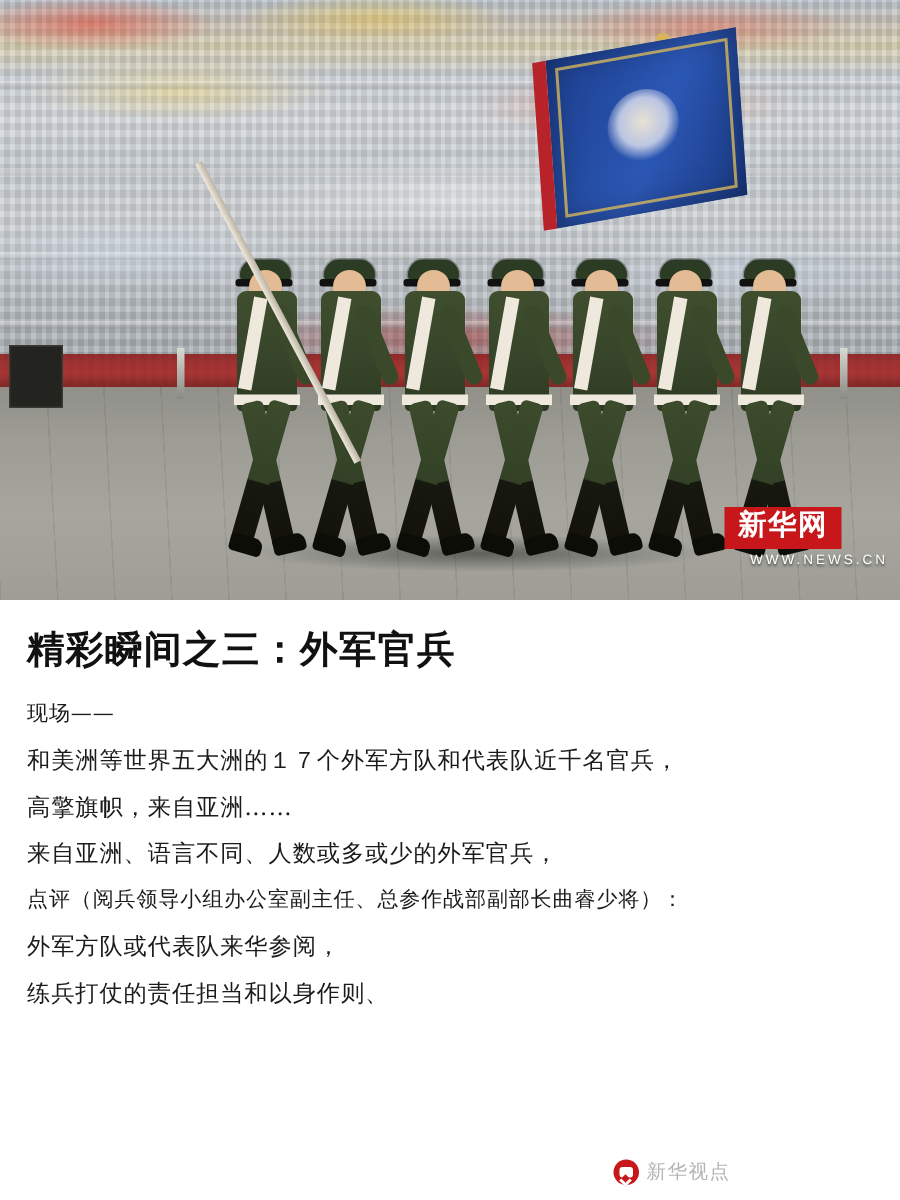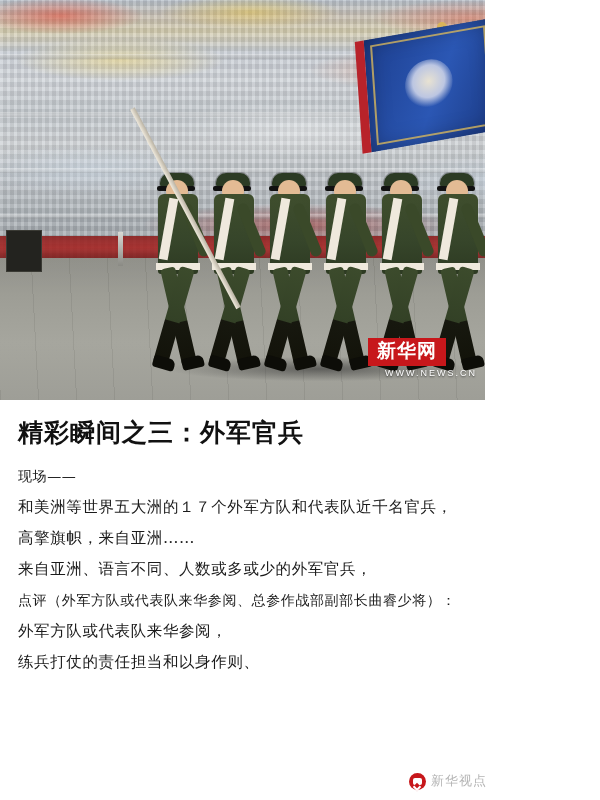--- a/index.html
+++ b/index.html
@@ -16,21 +16,21 @@
   .page {
     position: relative;
     width: 600px;
     height: 800px;
     background: #ffffff;
   }
 
   
   .photo {
     position: relative;
-    width: 485px;
+    width: 600px;
     height: 400px;
     overflow: hidden;
     background: #2b2a22;
   }
   
   .stands {
     position: absolute;
     left: 0; top: 0;
     width: 600px; height: 262px;
     background:
@@ -454,21 +454,21 @@
     </div>
   </div>
 
   <div class="article">
     <div class="headline">精彩瞬间之三：外军官兵</div>
 
     <div class="para small">现场——</div>
     <div class="para">和美洲等世界五大洲的１７个外军方队和代表队近千名官兵，</div>
     <div class="para">高擎旗帜，来自亚洲……</div>
     <div class="para">来自亚洲、语言不同、人数或多或少的外军官兵，</div>
-    <div class="para small">点评（外军方队或代表队来华参阅、总参作战部副部长曲睿少将）：</div>
+    <div class="para small">点评（阅兵领导小组办公室副主任、总参作战部副部长曲睿少将）：</div>
     <div class="para">外军方队或代表队来华参阅，</div>
     <div class="para">练兵打仗的责任担当和以身作则、</div>
 
     <div class="footer-wm">
       <div class="dot"></div>
       <div class="fw-text">新华视点</div>
     </div>
   </div>
 
 </div>

